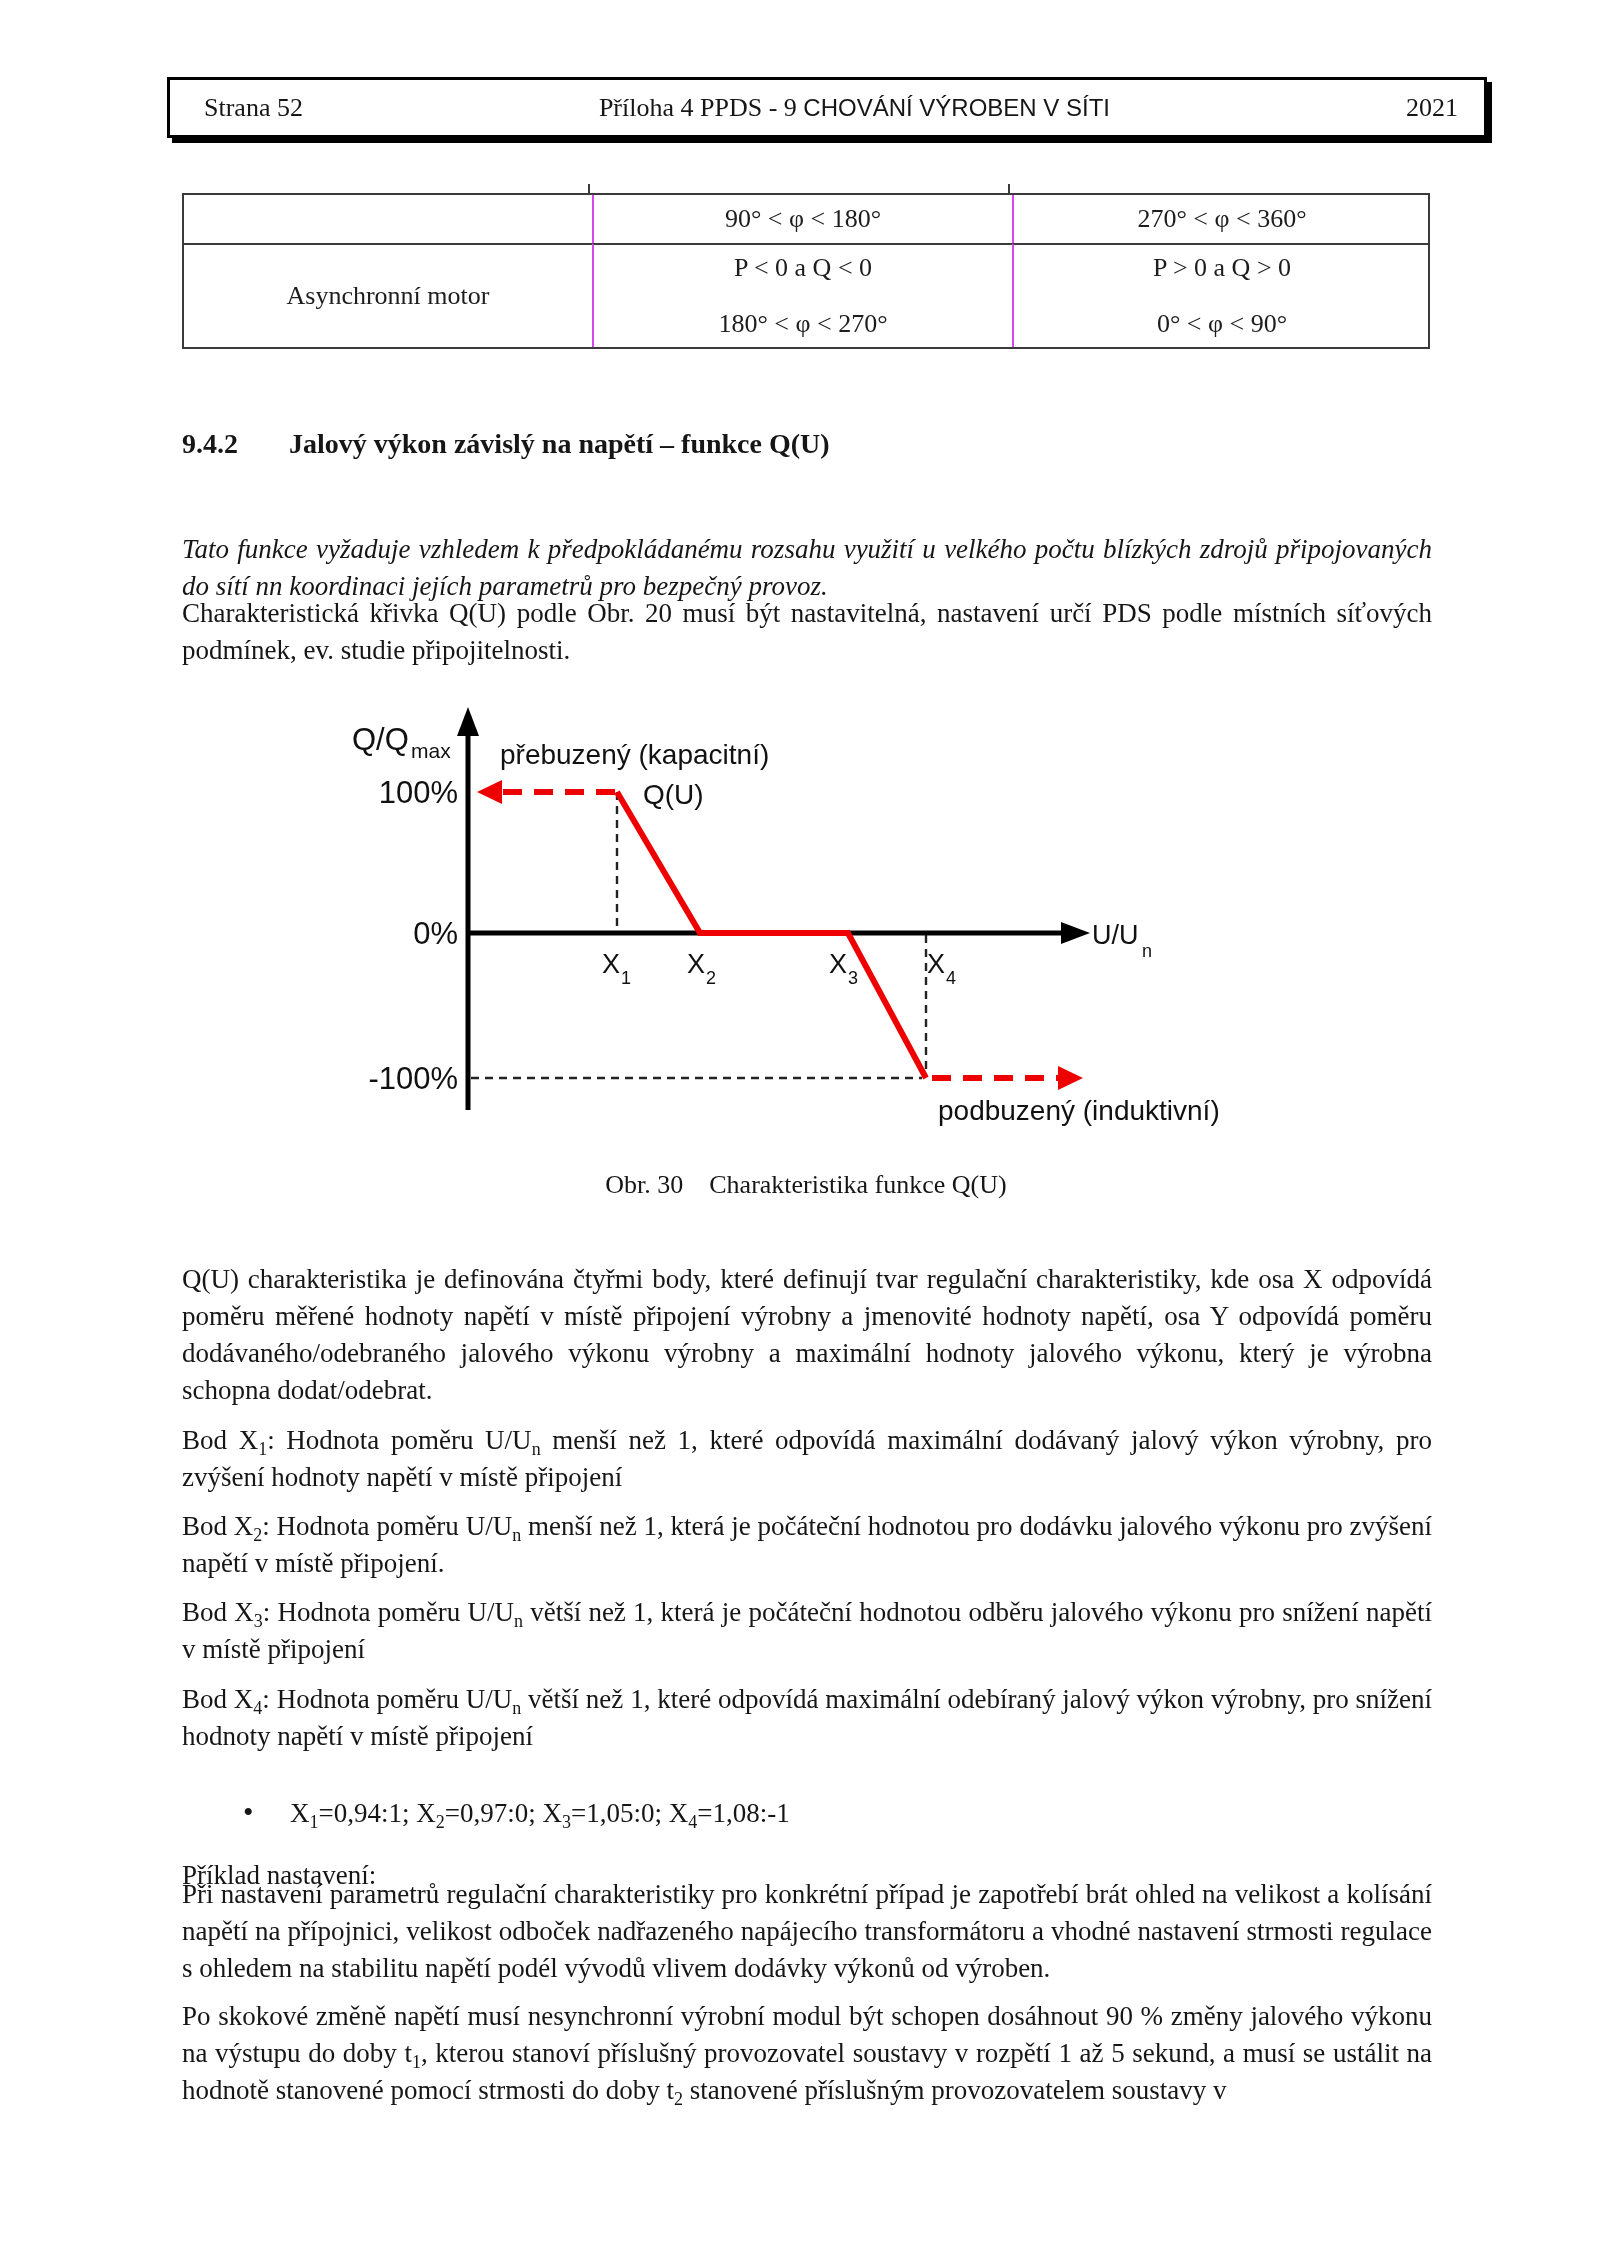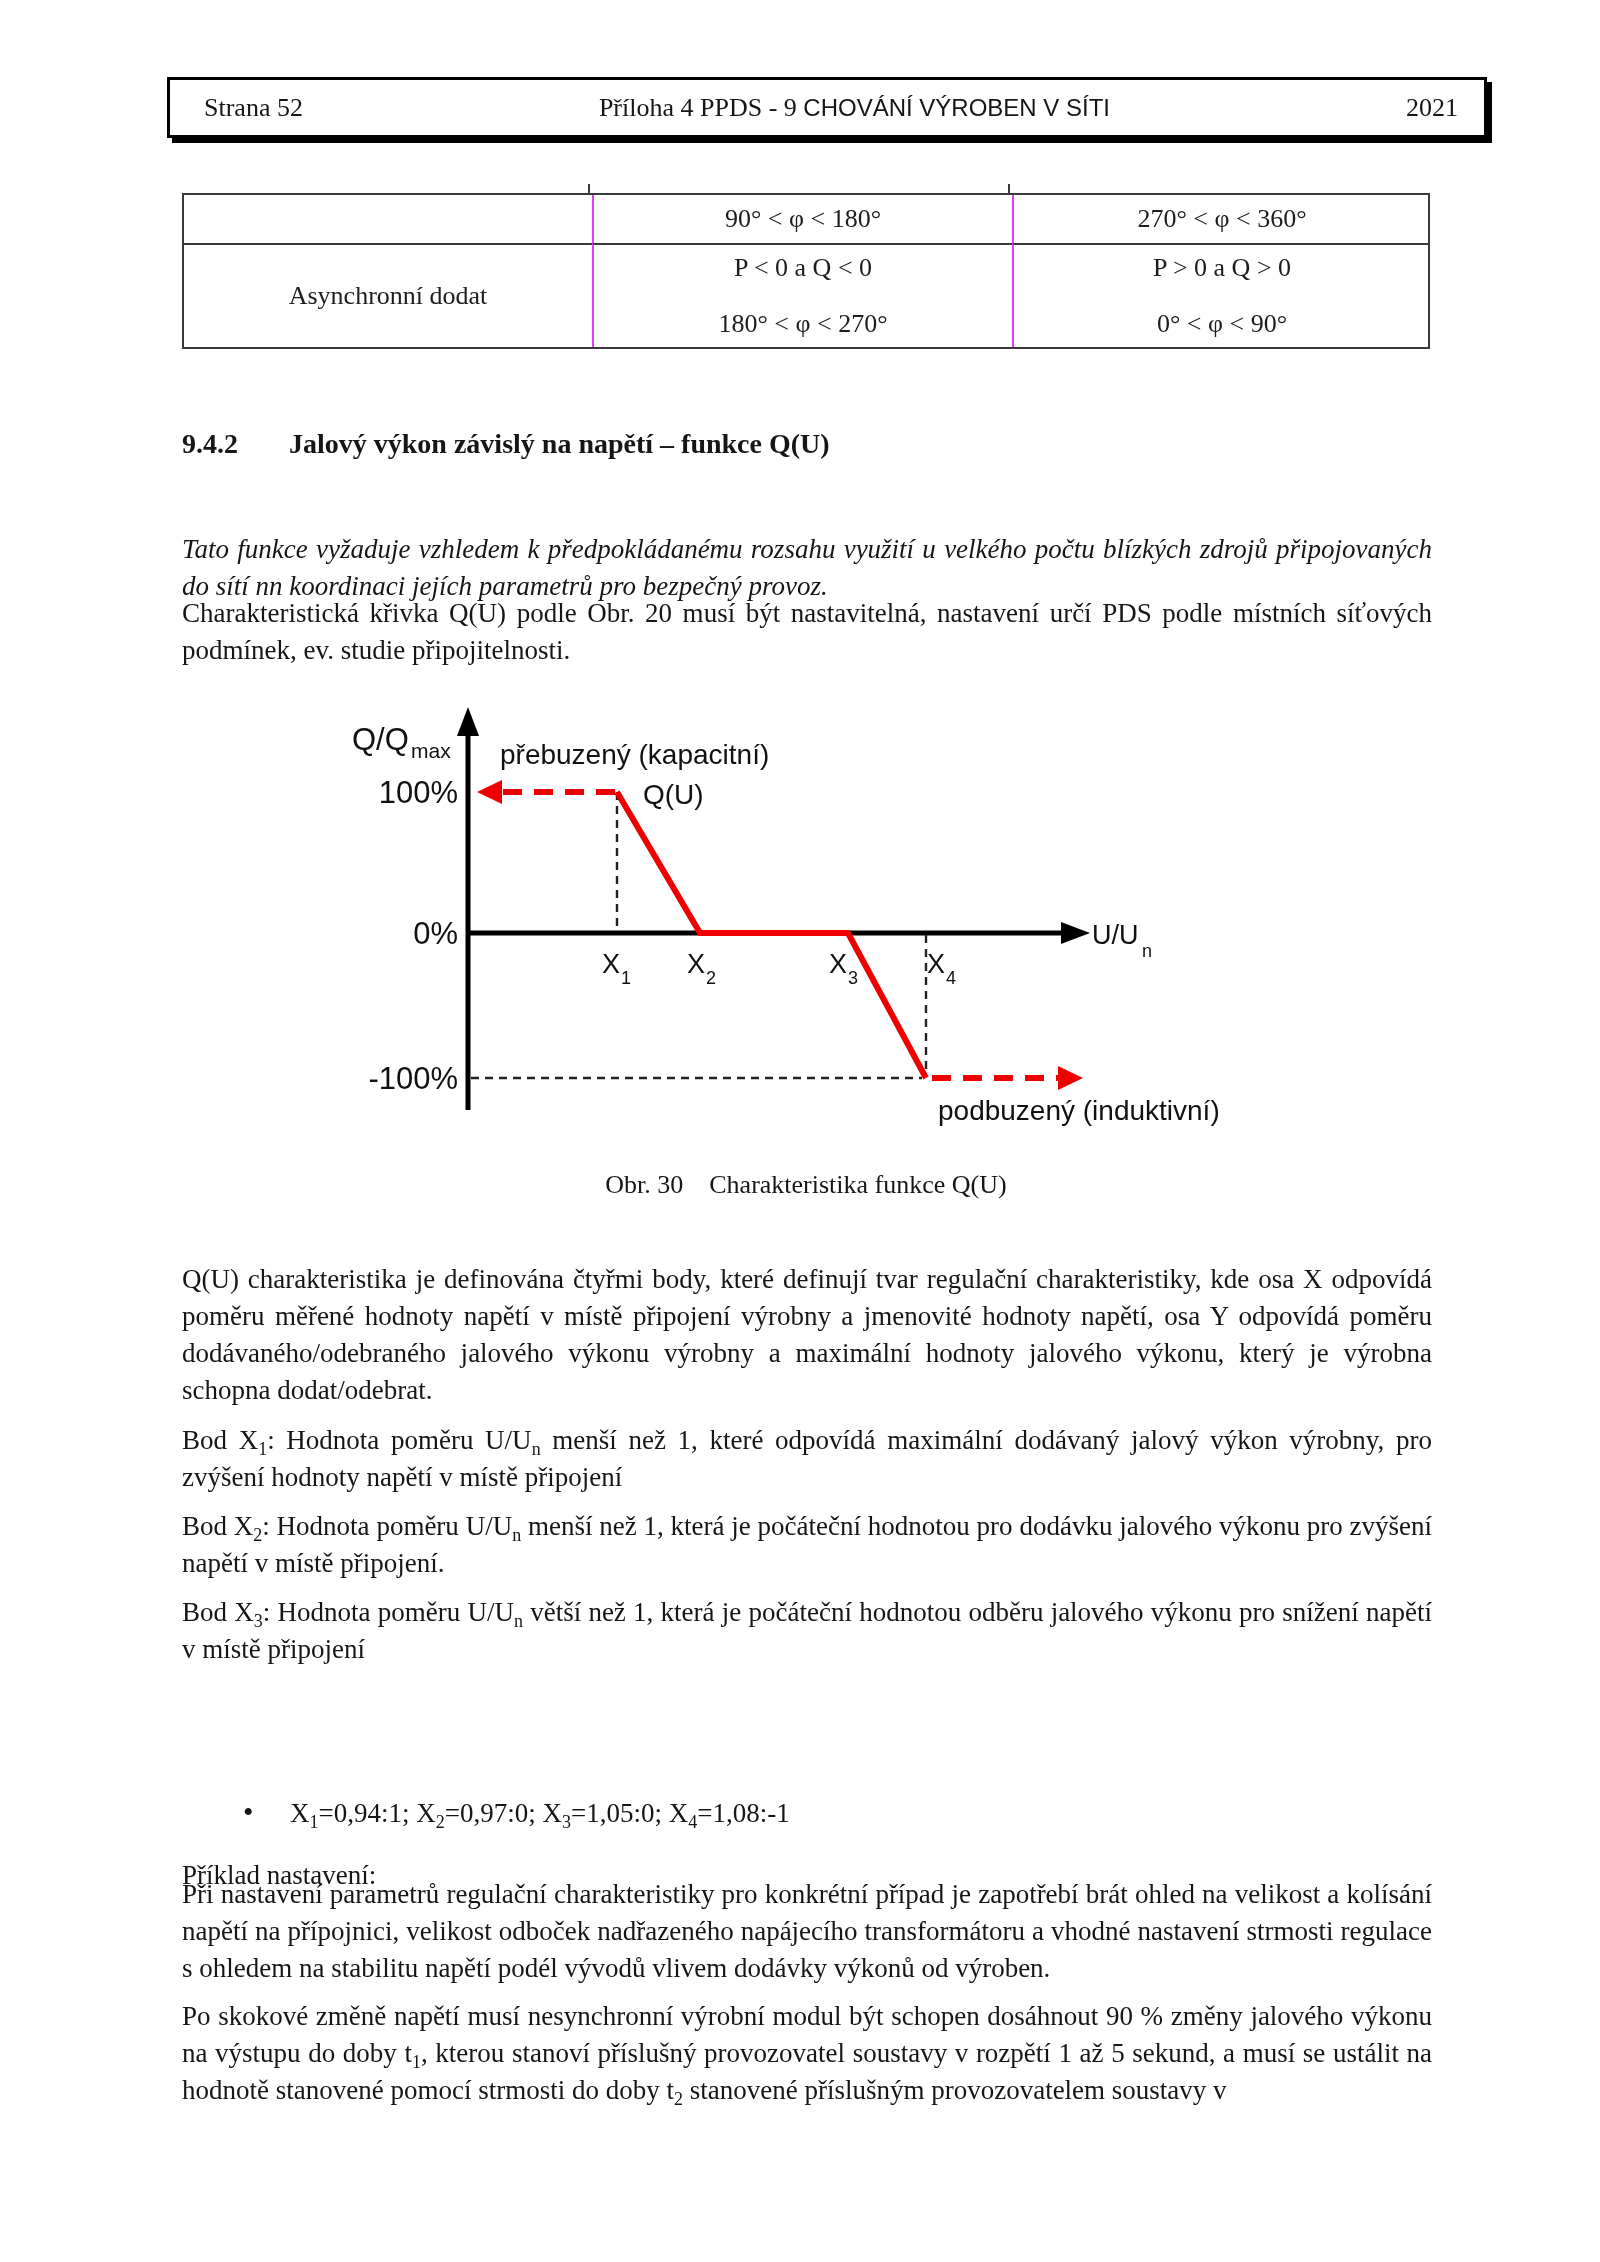--- a/index.html
+++ b/index.html
@@ -69,21 +69,21 @@
     <span class="header-center"><span>Příloha 4 PPDS - 9</span> <span class="sans">CHOVÁNÍ VÝROBEN V SÍTI</span></span>
     <span class="header-right">2021</span>
   </div>
 
   <div class="tbl-stub" style="left:588px;"></div>
   <div class="tbl-stub" style="left:1008px;"></div>
   <div class="doc-table">
     <div class="cell first"></div>
     <div class="cell">90° &lt; φ &lt; 180°</div>
     <div class="cell">270° &lt; φ &lt; 360°</div>
-    <div class="cell first row2">Asynchronní dodat</div>
+    <div class="cell first row2">Asynchronní motor</div>
     <div class="cell row2 two-line">
       <div>P &lt; 0 a Q &lt; 0</div>
       <div>180° &lt; φ &lt; 270°</div>
     </div>
     <div class="cell row2 two-line">
       <div>P &gt; 0 a Q &gt; 0</div>
       <div>0° &lt; φ &lt; 90°</div>
     </div>
   </div>
 
@@ -138,20 +138,21 @@
   </div>
 
   <div class="caption">
     <span class="cap-label">Obr. 30</span><span>Charakteristika funkce Q(U)</span>
   </div>
 
   <p class="para" id="p-figdesc">Q(U) charakteristika je definována čtyřmi body, které definují tvar regulační charakteristiky, kde osa X odpovídá poměru měřené hodnoty napětí v místě připojení výrobny a jmenovité hodnoty napětí, osa Y odpovídá poměru dodávaného/odebraného jalového výkonu výrobny a maximální hodnoty jalového výkonu, který je výrobna schopna dodat/odebrat.</p>
   <p class="para" id="p-bodx1">Bod X<sub>1</sub>: Hodnota poměru U/U<sub>n</sub> menší než 1, které odpovídá maximální dodávaný jalový výkon výrobny, pro zvýšení hodnoty napětí v místě připojení</p>
   <p class="para" id="p-bodx2">Bod X<sub>2</sub>: Hodnota poměru U/U<sub>n</sub> menší než 1, která je počáteční hodnotou pro dodávku jalového výkonu pro zvýšení napětí v místě připojení.</p>
   <p class="para" id="p-bodx3">Bod X<sub>3</sub>: Hodnota poměru U/U<sub>n</sub> větší než 1, která je počáteční hodnotou odběru jalového výkonu pro snížení napětí v místě připojení</p>
+  <p class="para" id="p-bodx4">Bod X<sub>4</sub>: Hodnota poměru U/U<sub>n</sub> větší než 1, které odpovídá maximální odebíraný jalový výkon výrobny, pro snížení hodnoty napětí v místě připojení</p>
   <p class="para" id="p-priklad">Příklad nastavení:</p>
 
   <div class="bullet-line">
     <span class="dot">•</span>
     <span class="txt">X<sub>1</sub>=0,94:1; X<sub>2</sub>=0,97:0; X<sub>3</sub>=1,05:0; X<sub>4</sub>=1,08:-1</span>
   </div>
 
   <p class="para" id="p-params">Při nastavení parametrů regulační charakteristiky pro konkrétní případ je zapotřebí brát ohled na velikost a kolísání napětí na přípojnici, velikost odboček nadřazeného napájecího transformátoru a vhodné nastavení strmosti regulace s ohledem na stabilitu napětí podél vývodů vlivem dodávky výkonů od výroben.</p>
   <p class="para" id="p-step">Po skokové změně napětí musí nesynchronní výrobní modul být schopen dosáhnout 90 % změny jalového výkonu na výstupu do doby t<sub>1</sub>, kterou stanoví příslušný provozovatel soustavy v rozpětí 1 až 5 sekund, a musí se ustálit na hodnotě stanovené pomocí strmosti do doby t<sub>2</sub> stanovené příslušným provozovatelem soustavy v</p>
 

